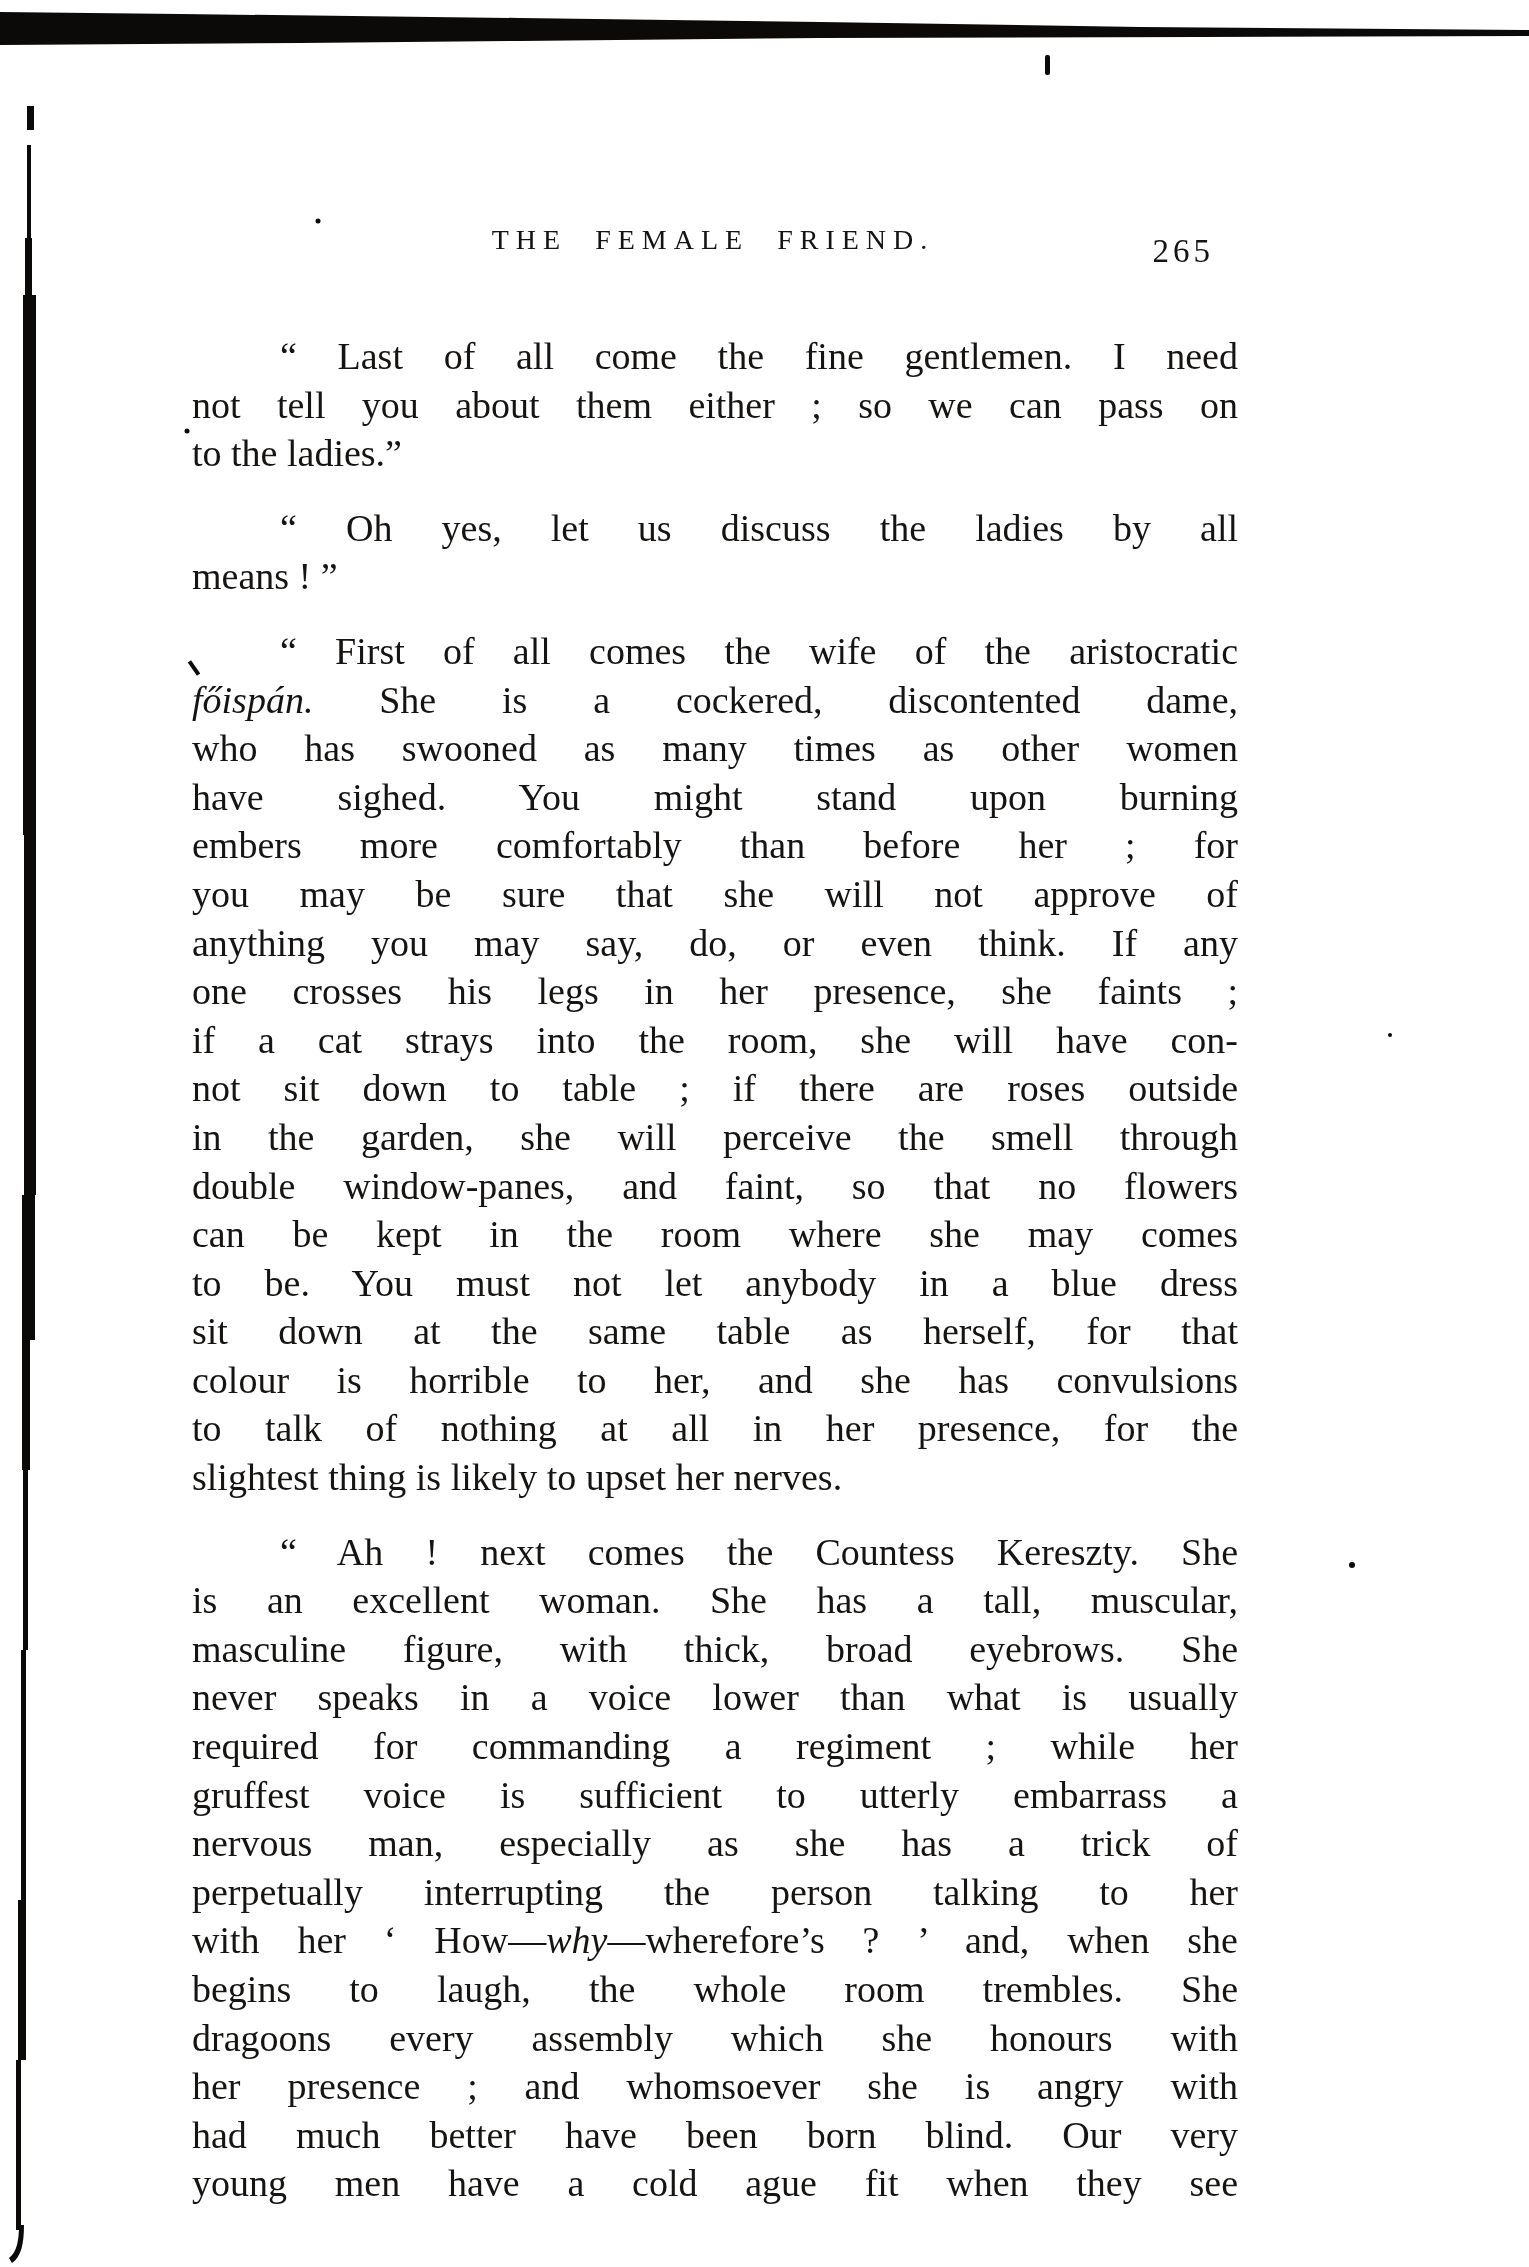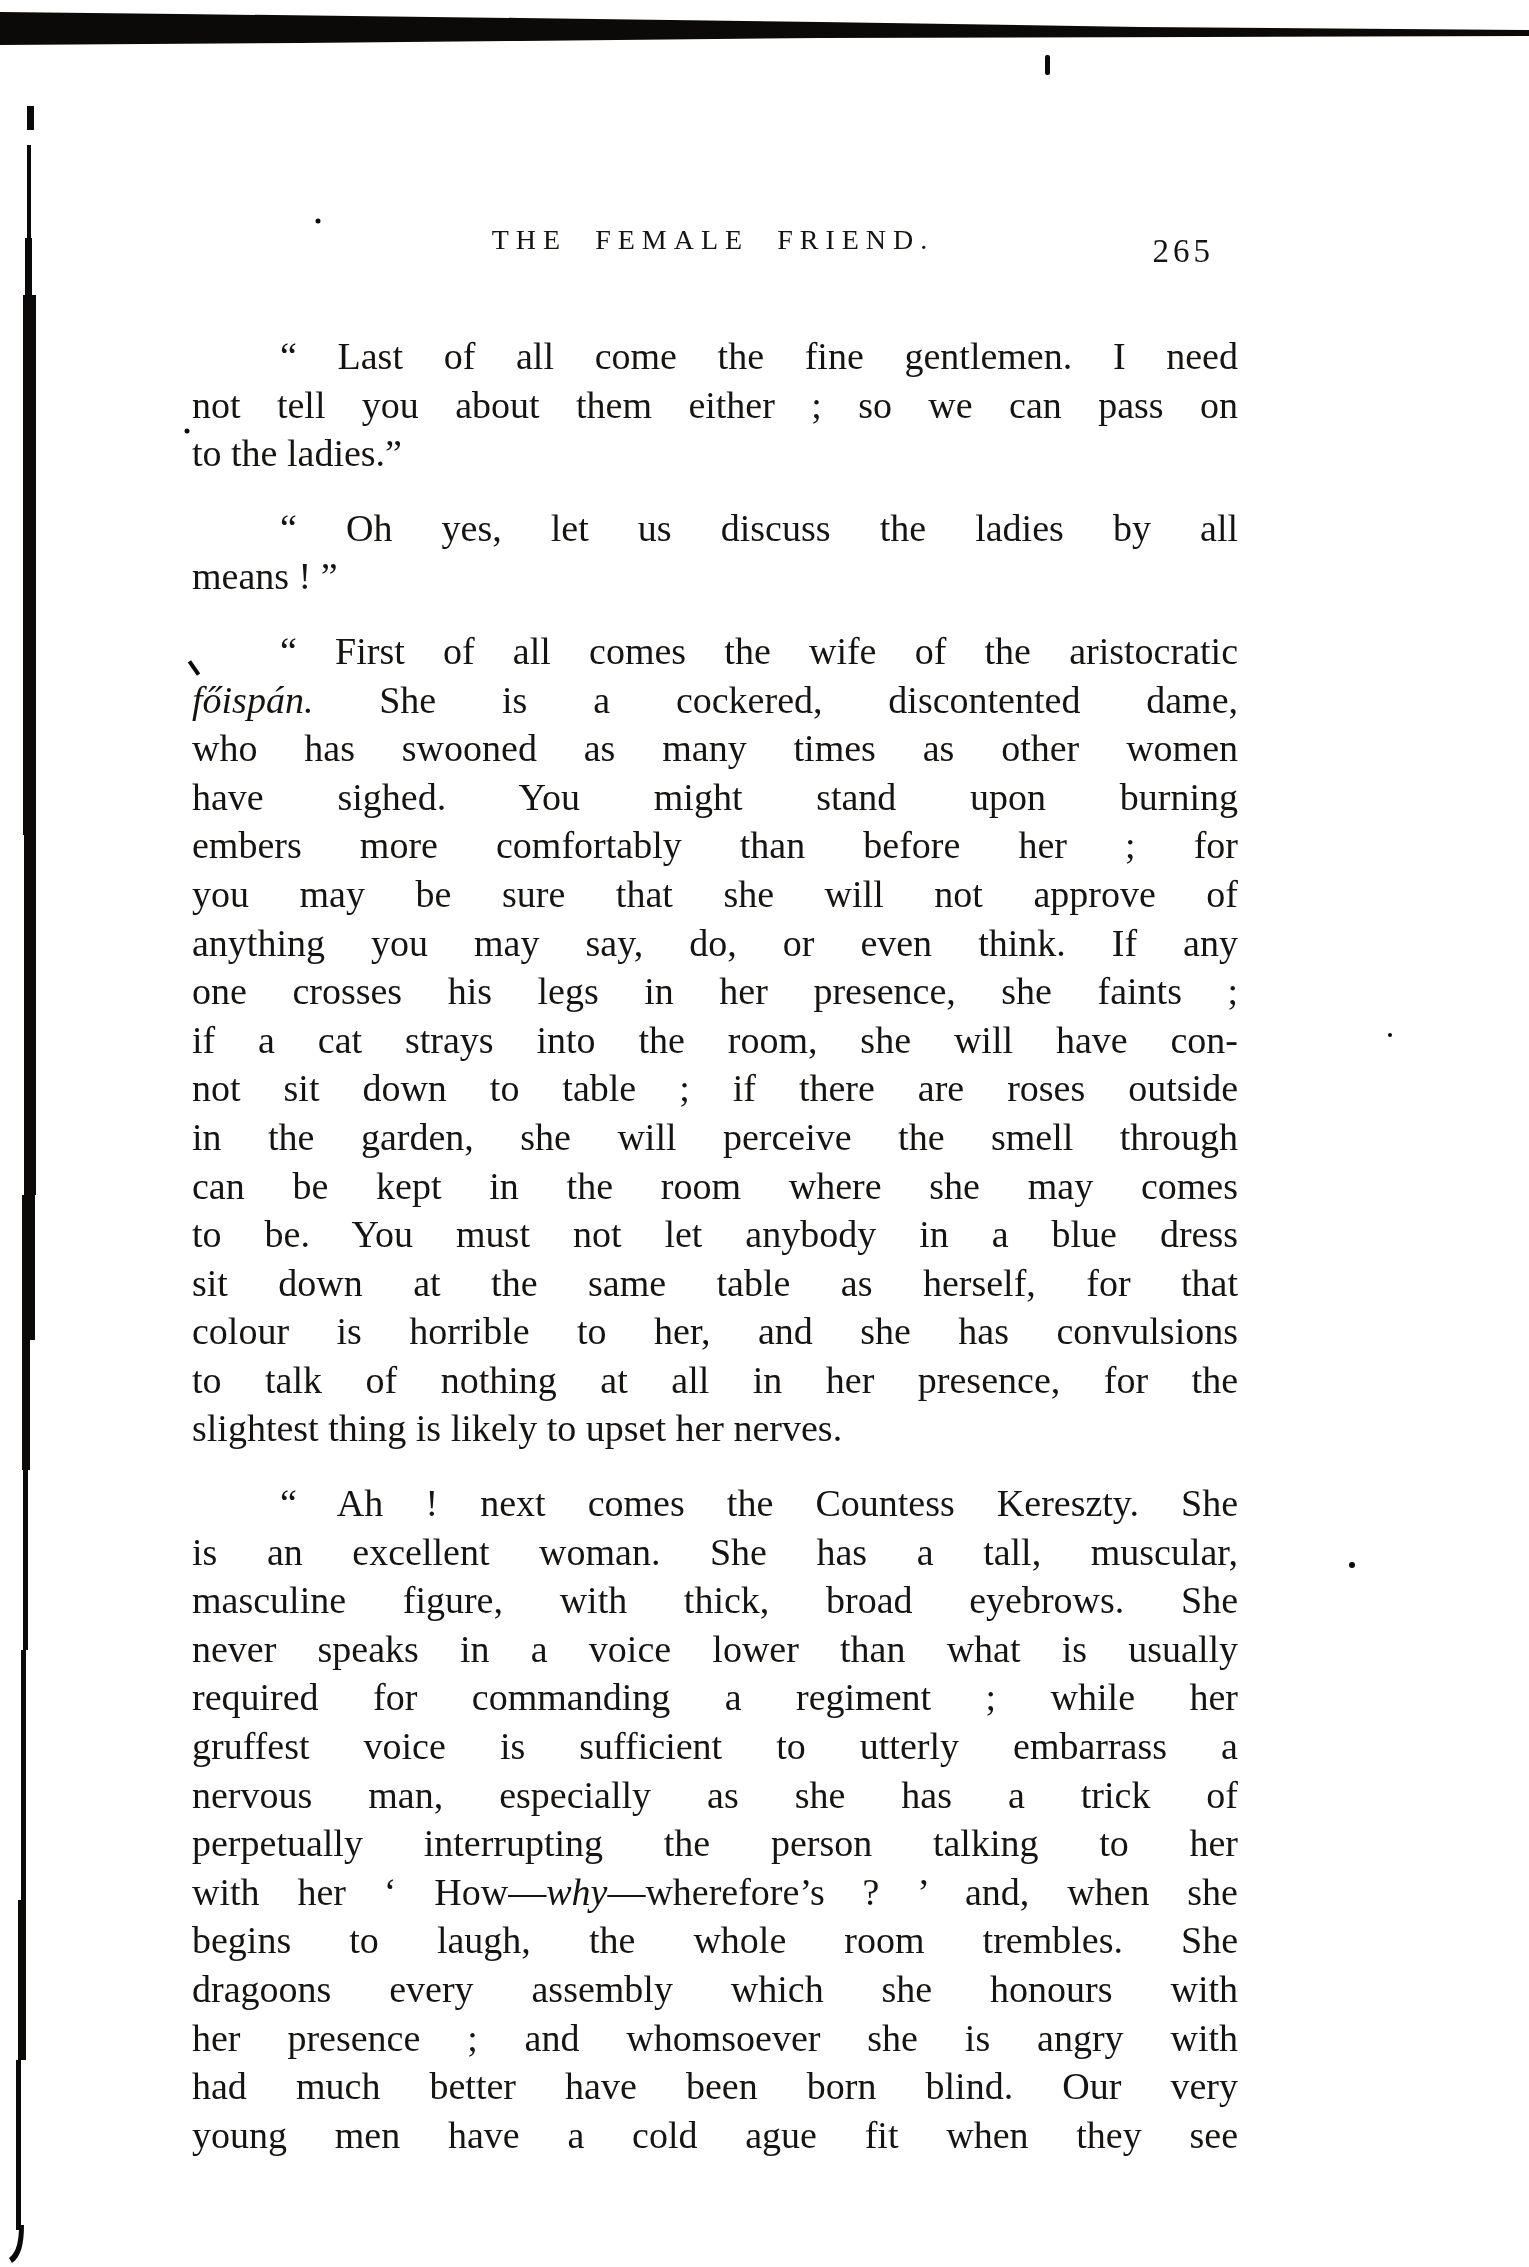--- a/index.html
+++ b/index.html
@@ -114,20 +114,21 @@
     <div class="line"><i>főispán.</i><span>  She is a cockered, discontented dame,</span></div>
     <div class="line"><span>who has swooned as many times as other women</span></div>
     <div class="line"><span>have sighed.  You might stand upon burning</span></div>
     <div class="line"><span>embers more comfortably than before her ; for</span></div>
     <div class="line"><span>you may be sure that she will not approve of</span></div>
     <div class="line"><span>anything you may say, do, or even think.  If any</span></div>
     <div class="line"><span>one crosses his legs in her presence, she faints ;</span></div>
     <div class="line"><span>if a cat strays into the room, she will have con-</span></div>
     <div class="line"><span>not sit down to table ; if there are roses outside</span></div>
     <div class="line"><span>in the garden, she will perceive the smell through</span></div>
+    <div class="line"><span>double window-panes, and faint, so that no flowers</span></div>
     <div class="line"><span>can be kept in the room where she may comes</span></div>
     <div class="line"><span>to be.  You must not let anybody in a blue dress</span></div>
     <div class="line"><span>sit down at the same table as herself, for that</span></div>
     <div class="line"><span>colour is horrible to her, and she has convulsions</span></div>
     <div class="line"><span>to talk of nothing at all in her presence, for the</span></div>
     <div class="line end"><span>slightest thing is likely to upset her nerves.</span></div>
     <div class="line indent"><span>“ Ah !  next comes the Countess Kereszty.  She</span></div>
     <div class="line"><span>is an excellent woman.  She has a tall, muscular,</span></div>
     <div class="line"><span>masculine figure, with thick, broad eyebrows.  She</span></div>
     <div class="line"><span>never speaks in a voice lower than what is usually</span></div>

